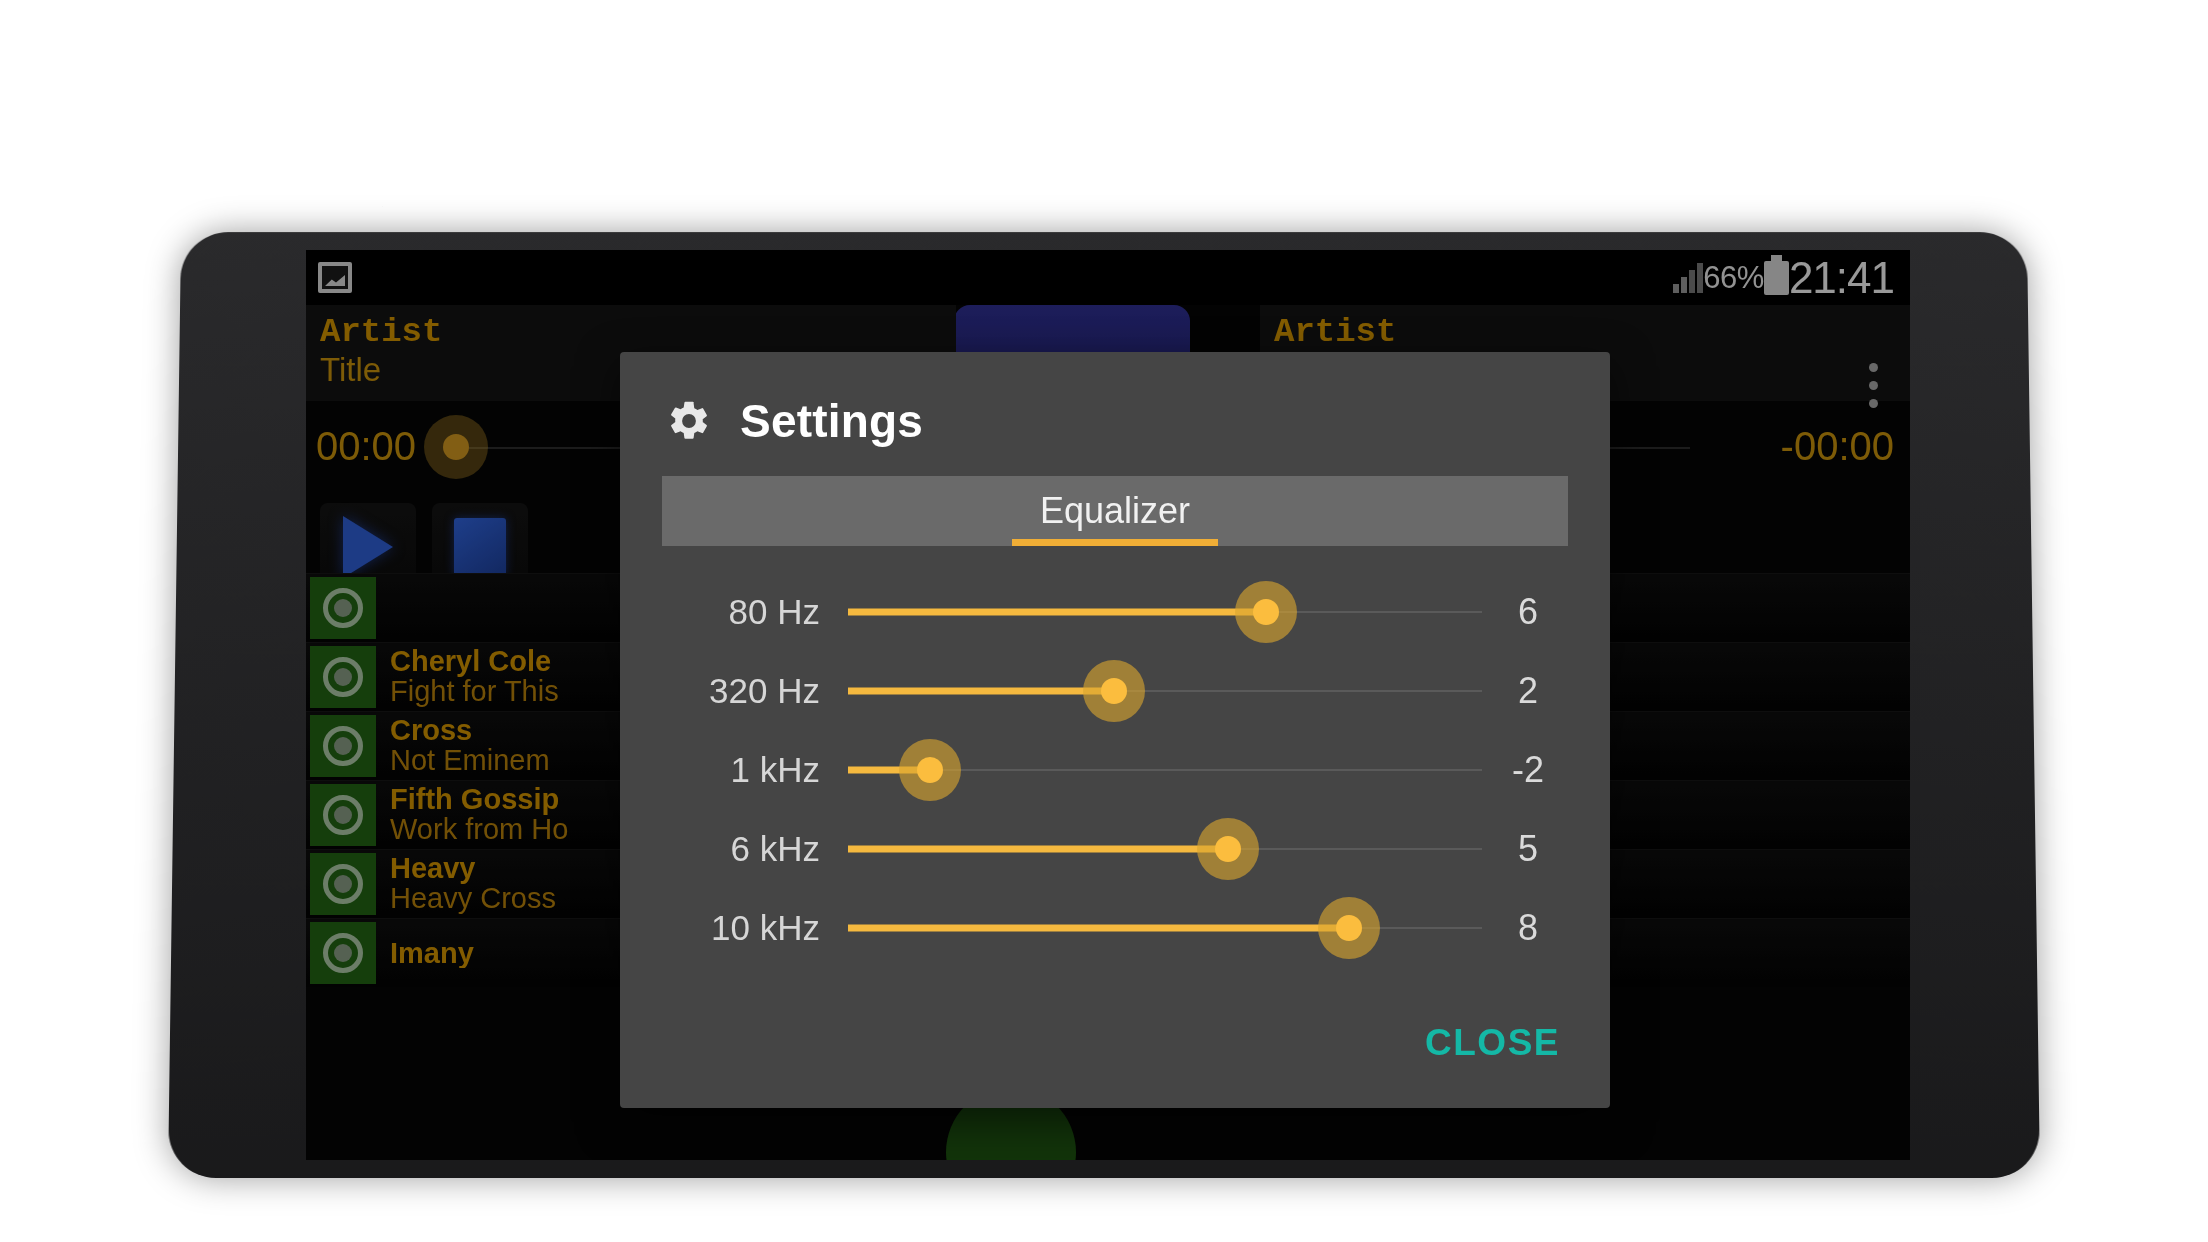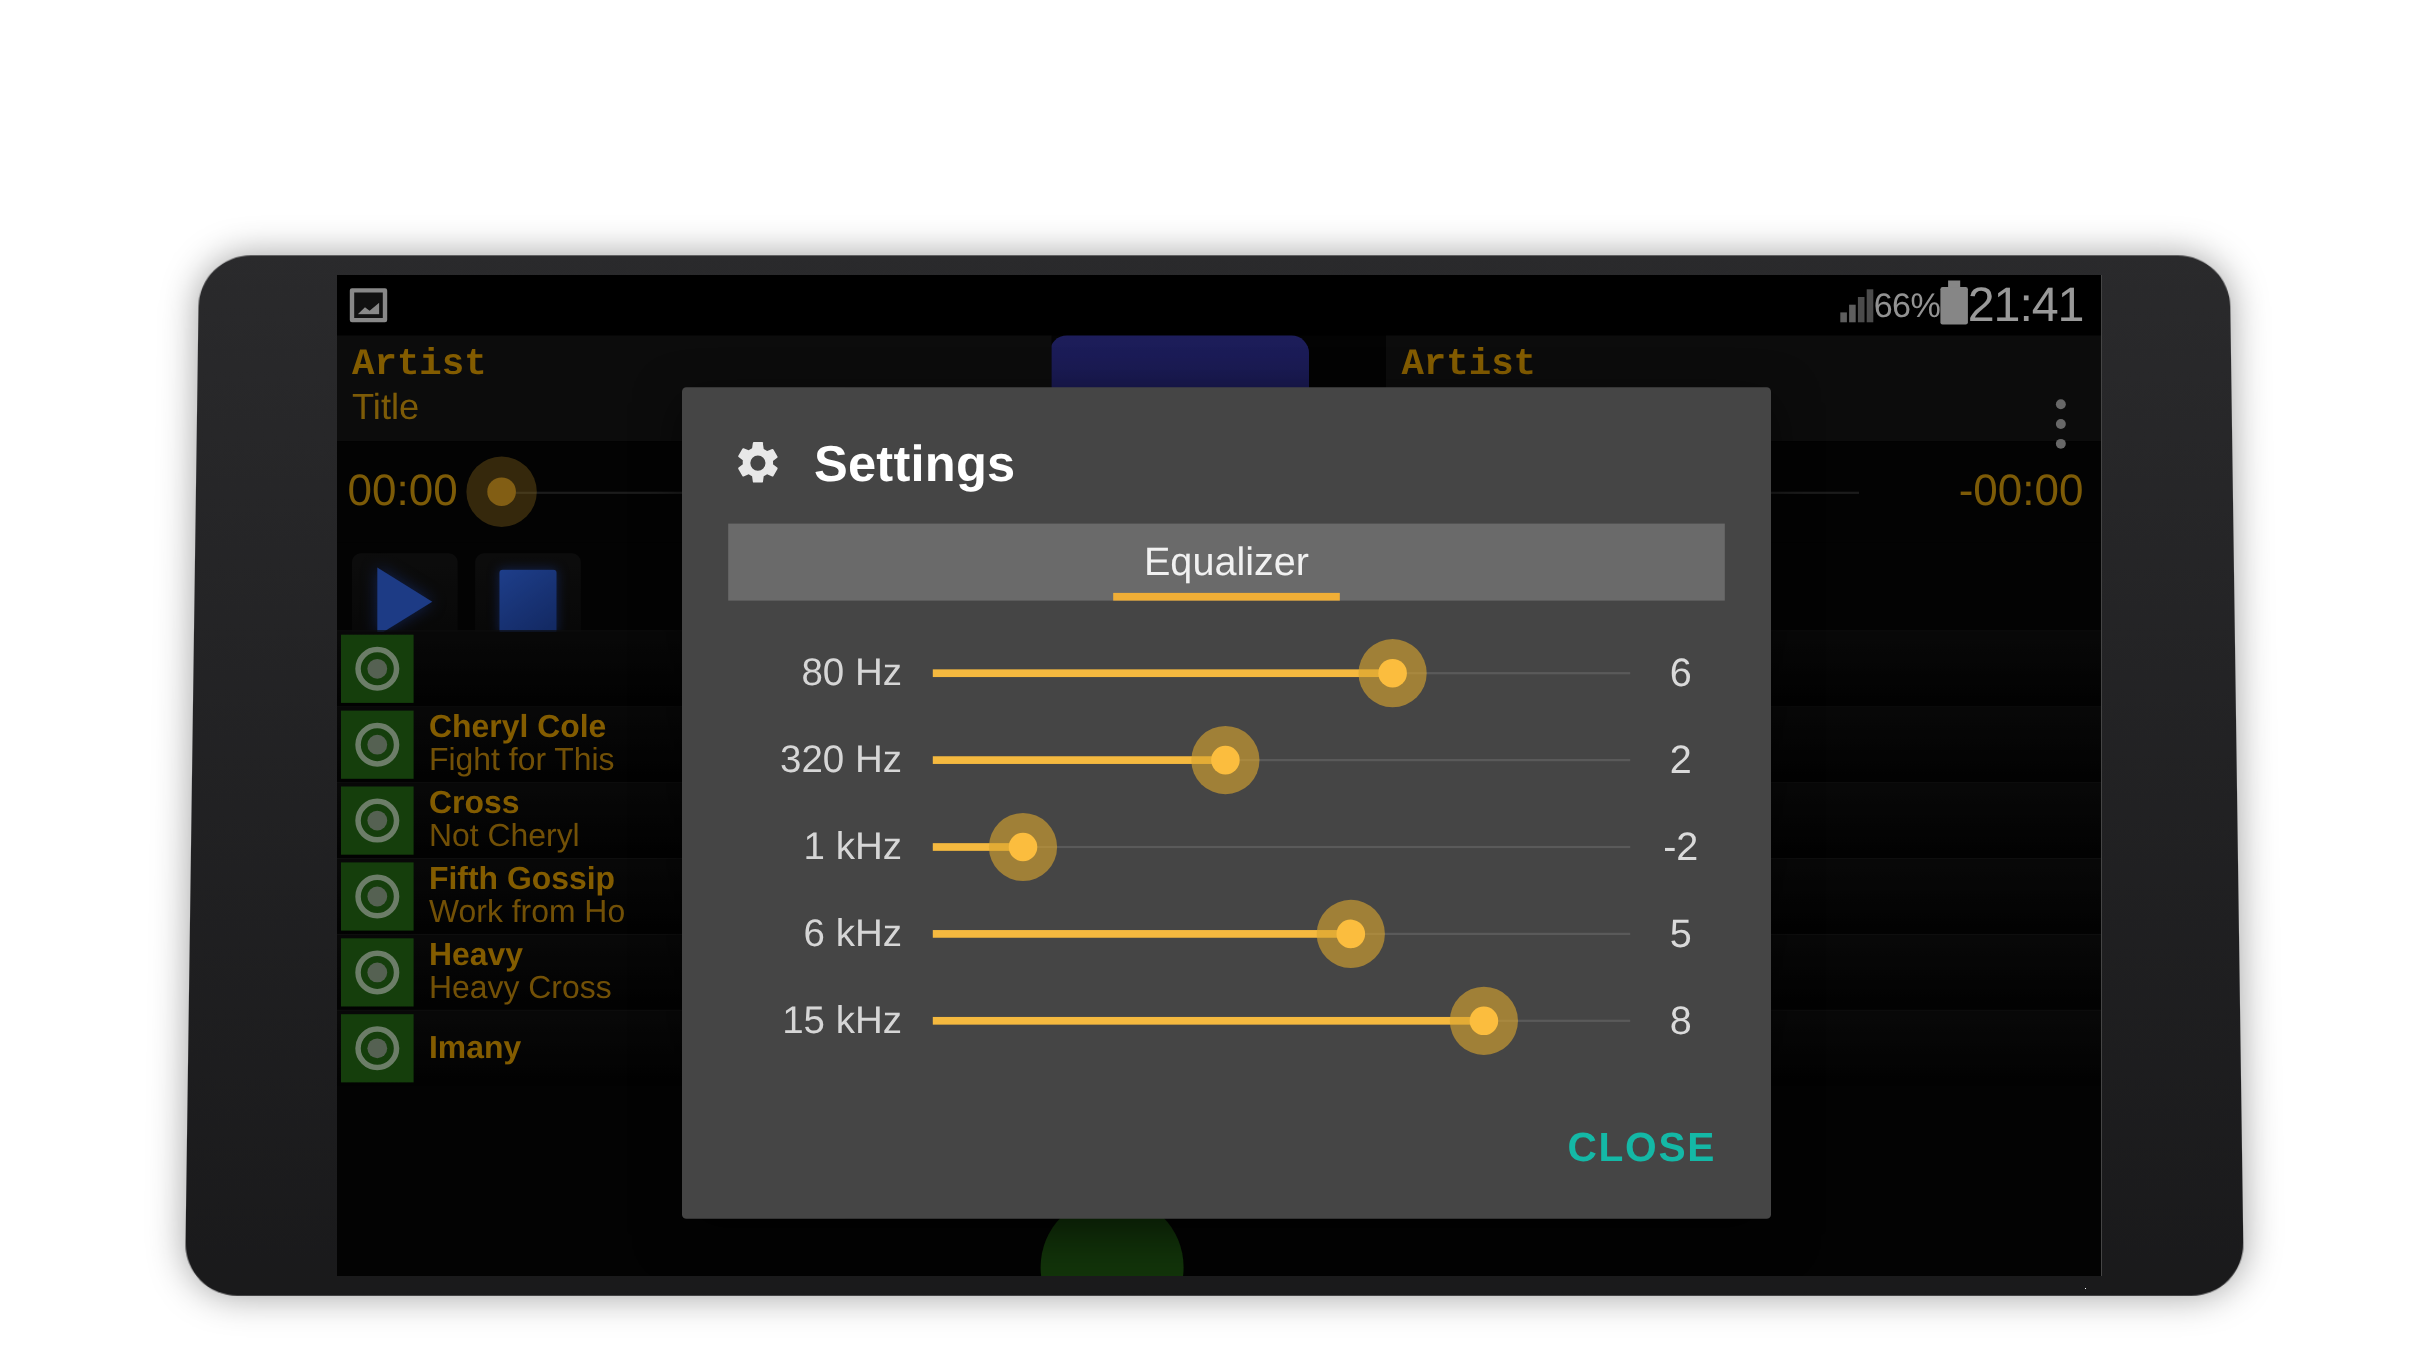--- a/index.html
+++ b/index.html
@@ -247,21 +247,21 @@
               <span class="pl-artist">Cheryl Cole</span><br>
               <span class="pl-song">Fight for This</span>
             </span>
           </div>
           <div class="pl-row">
             <span class="pl-thumb">
                 <i></i>
               </span>
             <span class="pl-text">
               <span class="pl-artist">Cross</span><br>
-              <span class="pl-song">Not Cheryl</span>
+              <span class="pl-song">Not Eminem</span>
             </span>
           </div>
           <div class="pl-row">
             <span class="pl-thumb">
                 <i></i>
               </span>
             <span class="pl-text">
               <span class="pl-artist">Fifth Gossip</span><br>
               <span class="pl-song">Work from Ho</span>
             </span>
@@ -394,21 +394,21 @@
           <span class="eq-freq">6 kHz</span>
           <span class="eq-slider">
             <span class="eq-track"></span>
             <span class="eq-fill" style="width:60%"></span>
             <span class="eq-thumb" style="left:60%"></span>
           </span>
           <span class="eq-val">5</span>
         </div>
 
         <div class="eq-row">
-          <span class="eq-freq">15 kHz</span>
+          <span class="eq-freq">10 kHz</span>
           <span class="eq-slider">
             <span class="eq-track"></span>
             <span class="eq-fill" style="width:79%"></span>
             <span class="eq-thumb" style="left:79%"></span>
           </span>
           <span class="eq-val">8</span>
         </div>
 
       </div>
 

